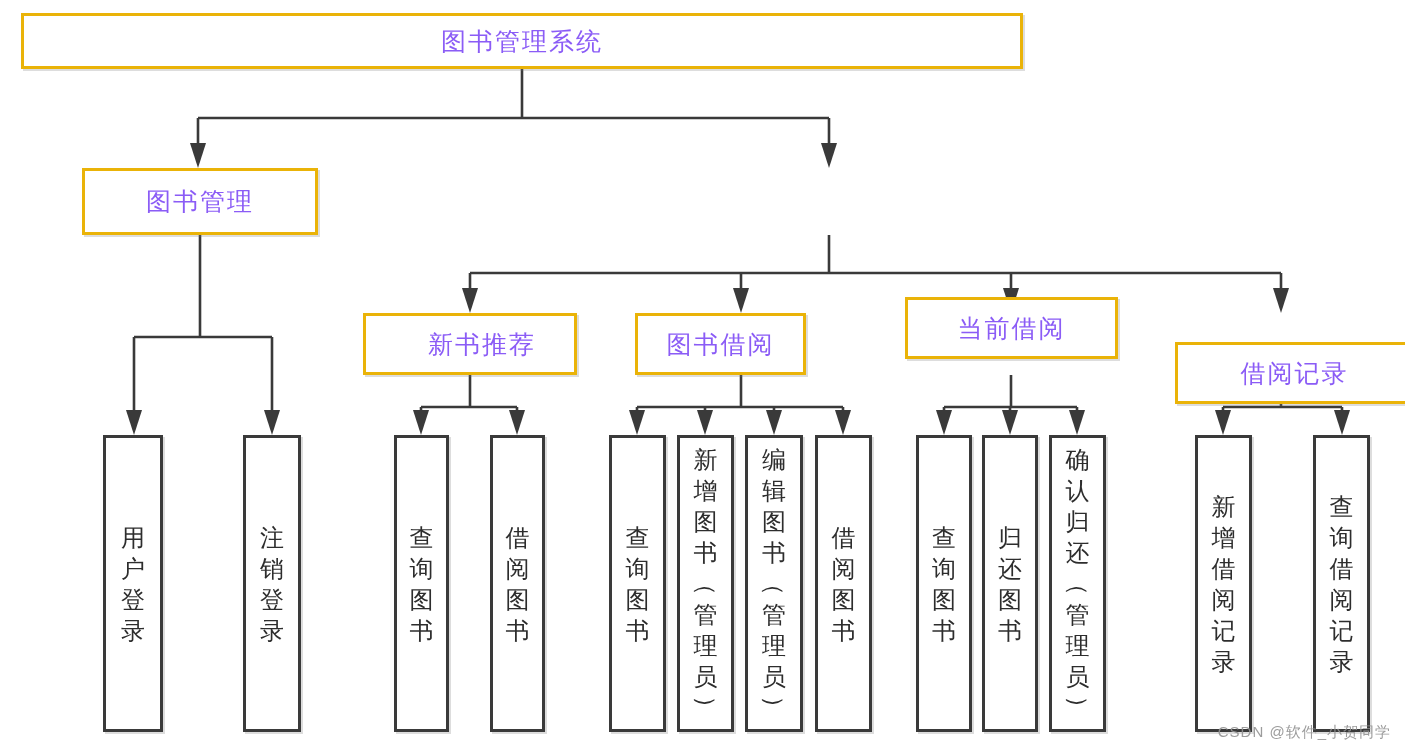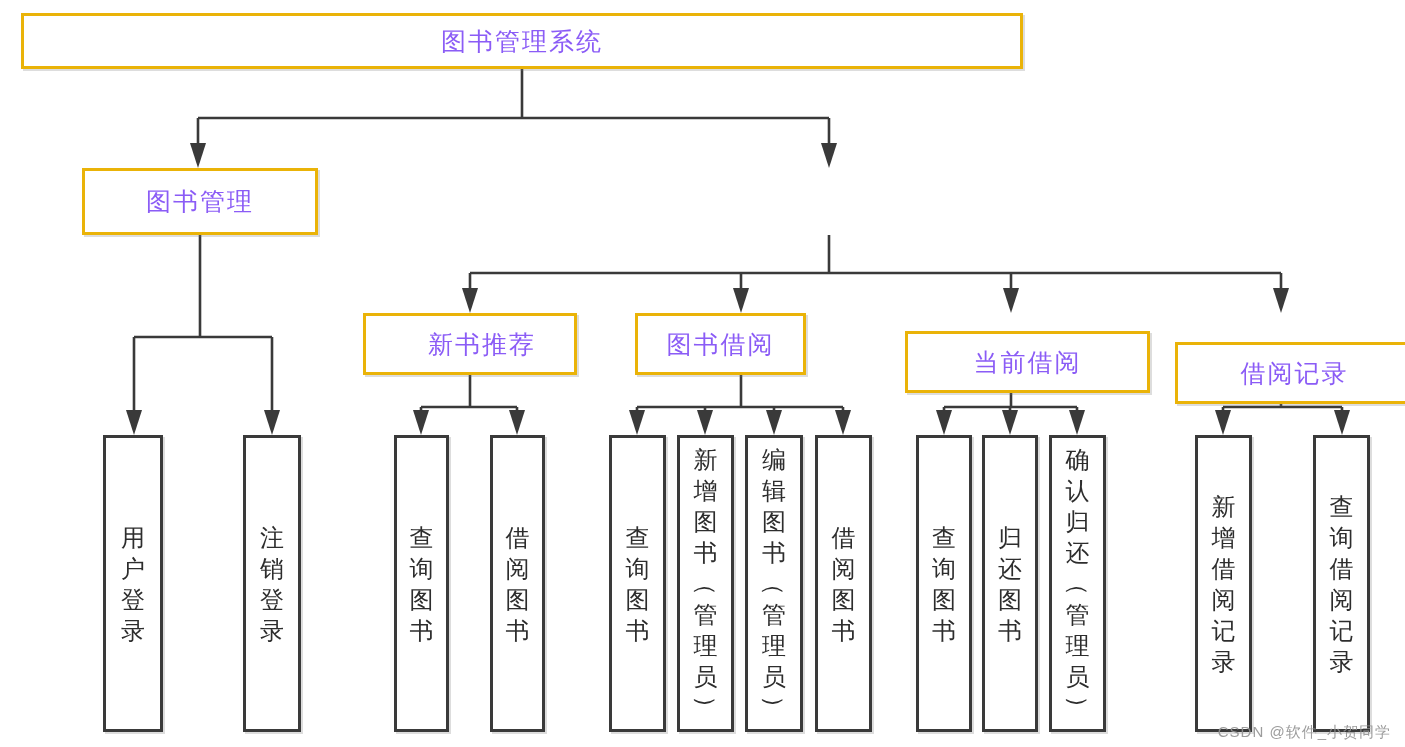--- a/index.html
+++ b/index.html
@@ -82,21 +82,21 @@
       <polygon points="1334,410 1350,410 1342,435"></polygon>
     </g>
   </svg>
 
   <div class="hbox" style="left:21px;top:13px;width:1002px;height:56px;">图书管理系统</div>
 
   <div class="hbox" style="left:82px;top:168px;width:236px;height:67px;">图书管理</div>
 
   <div class="hbox" style="left:363px;top:313px;width:214px;height:62px;padding-left:24px;">新书推荐</div>
   <div class="hbox" style="left:635px;top:313px;width:171px;height:62px;">图书借阅</div>
-  <div class="hbox" style="left:905px;top:331px;width:245px;height:62px;">当前借阅</div>
+  <div class="hbox" style="left:905px;top:297px;width:213px;height:62px;">当前借阅</div>
   <div class="hbox" style="left:1175px;top:313px;width:239px;height:62px;margin-top:29px;">借阅记录</div>
 
   <div class="vbox" style="left:103px;top:435px;width:60px;height:297px;">
       <span class="vchar">用</span>
       <span class="vchar">户</span>
       <span class="vchar">登</span>
       <span class="vchar">录</span>
     </div>
   <div class="vbox" style="left:243px;top:435px;width:58px;height:297px;">
       <span class="vchar">注</span>

